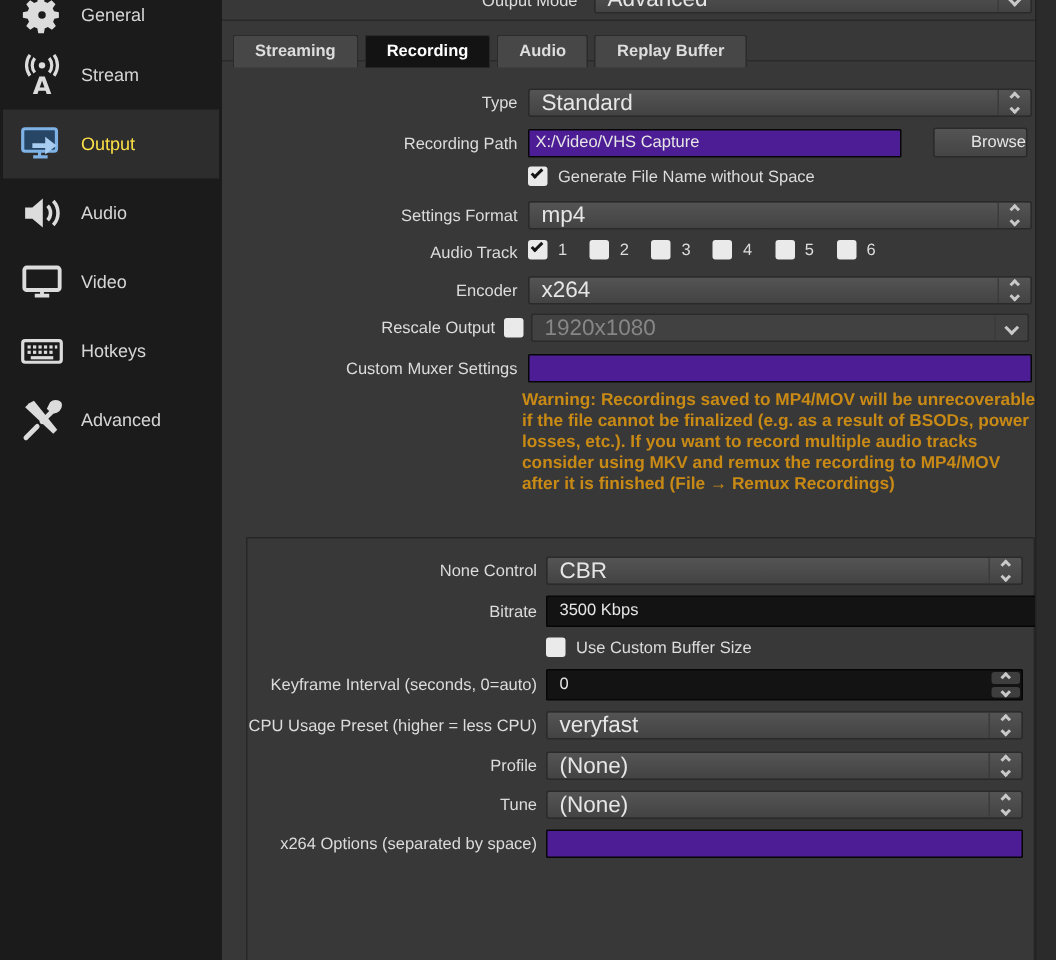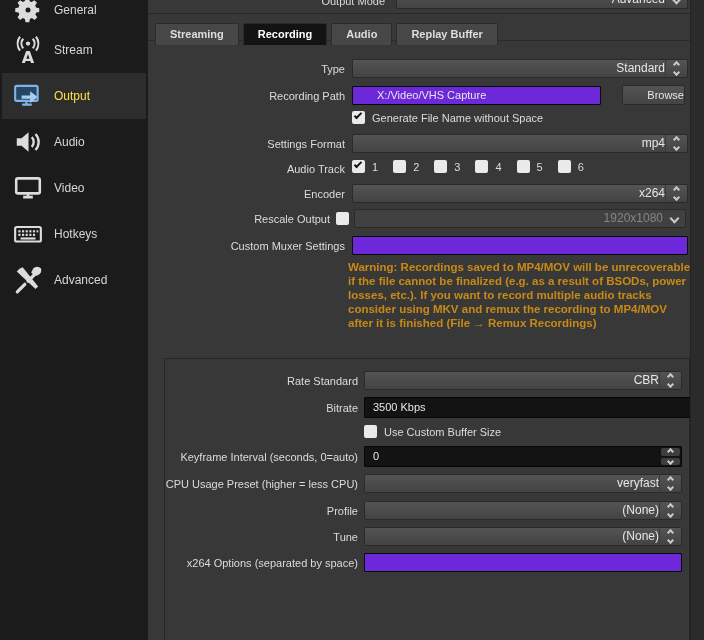--- a/index.html
+++ b/index.html
@@ -26,34 +26,34 @@
   
   .pane-top { position:absolute; left:0; top:40px; width:542px; border-top:1px solid #2a2a2a; }
   .tabbar { position:absolute; left:7px; top:23px; display:flex; gap:4px;font-weight:bold; }
   .tab { height:22px; padding:0 14px; background:#474747; border:1px solid #2b2b2b; border-bottom:none;
          border-radius:2px 2px 0 0; color:#dddddd; font-size:11px; line-height:20px; }
   .tab.active { background:#131313; color:#ffffff; }
 
   
   .combo { position:absolute; height:19px; background:linear-gradient(#545454,#434343);
            border:1px solid #2a2a2a; border-radius:2px; display:flex; }
-  .combo .val { flex:1; padding-left:8px; font-size:12px; line-height:17px; color:#e6e6e6;
-                overflow:hidden; white-space:nowrap;text-align:right; }
+  .combo .val { flex:1; padding-left:8px; font-size:15px; line-height:17px; color:#e6e6e6;
+                overflow:hidden; white-space:nowrap; }
   .combo .spin { width:22px; border-left:1px solid #3b3b3b; display:flex; flex-direction:column;
                  align-items:center; justify-content:center; gap:3px; }
   .combo.disabled { background:#414141; }
   .combo.disabled .val { color:#868686; }
   .chev { width:5px; height:5px; border-left:2px solid #c9c9c9; border-bottom:2px solid #c9c9c9; }
   .chev.up { transform:rotate(135deg); }
   .chev.dn { transform:rotate(-45deg); }
   .chev.big { width:7px; height:7px; }
 
   
-  .darkinput { position:absolute; height:19px; background:#6d28d9; border:1px solid #060606;
-               border-radius:1px; color:#e6e6e6; font-size:11px; line-height:17px; padding-left:24px;
+  .darkinput { position:absolute; height:19px; background:#4c1d95; border:1px solid #060606;
+               border-radius:1px; color:#e6e6e6; font-size:11px; line-height:17px; padding-left:4px;
                white-space:nowrap; overflow:hidden; }
 
   
   .spinbox { position:absolute; height:21px; background:#131313; border:1px solid #060606;
              border-radius:1px; display:flex; }
   .spinbox .val { flex:1; padding-left:8px; font-size:11px; line-height:19px; color:#e6e6e6; }
   .spinbox .btns { width:21px; display:flex; flex-direction:column; }
   .spinbox .sbtn { flex:1; background:#3e3e3e; border-radius:2px; margin:1px;
                    display:flex; align-items:center; justify-content:center; }
 
@@ -270,21 +270,21 @@
         </span>
     </div>
 
     <div class="lbl" style="left:0; top:240px; width:197px">Custom Muxer Settings</div>
     <div class="darkinput" style="left:204px; top:236px; width:336px"></div>
 
     <div class="warning">Warning: Recordings saved to MP4/MOV will be unrecoverable if the file cannot be finalized (e.g. as a result of BSODs, power losses, etc.). If you want to record multiple audio tracks consider using MKV and remux the recording to MP4/MOV after it is finished (File → Remux Recordings)</div>
 
     <div class="groupbox"></div>
 
-    <div class="lbl" style="left:0; top:375px; width:210px">Rate Standard</div>
+    <div class="lbl" style="left:0; top:375px; width:210px">None Control</div>
     <div class="combo" style="left:216px; top:371px; width:318px">
       <span class="val">CBR</span>
       <span class="spin">
           <i class="chev up"></i>
           <i class="chev dn"></i>
         </span>
     </div>
 
     <div class="lbl" style="left:0; top:402px; width:210px">Bitrate</div>
     <div class="spinbox" style="left:216px; top:397px; width:366px">

